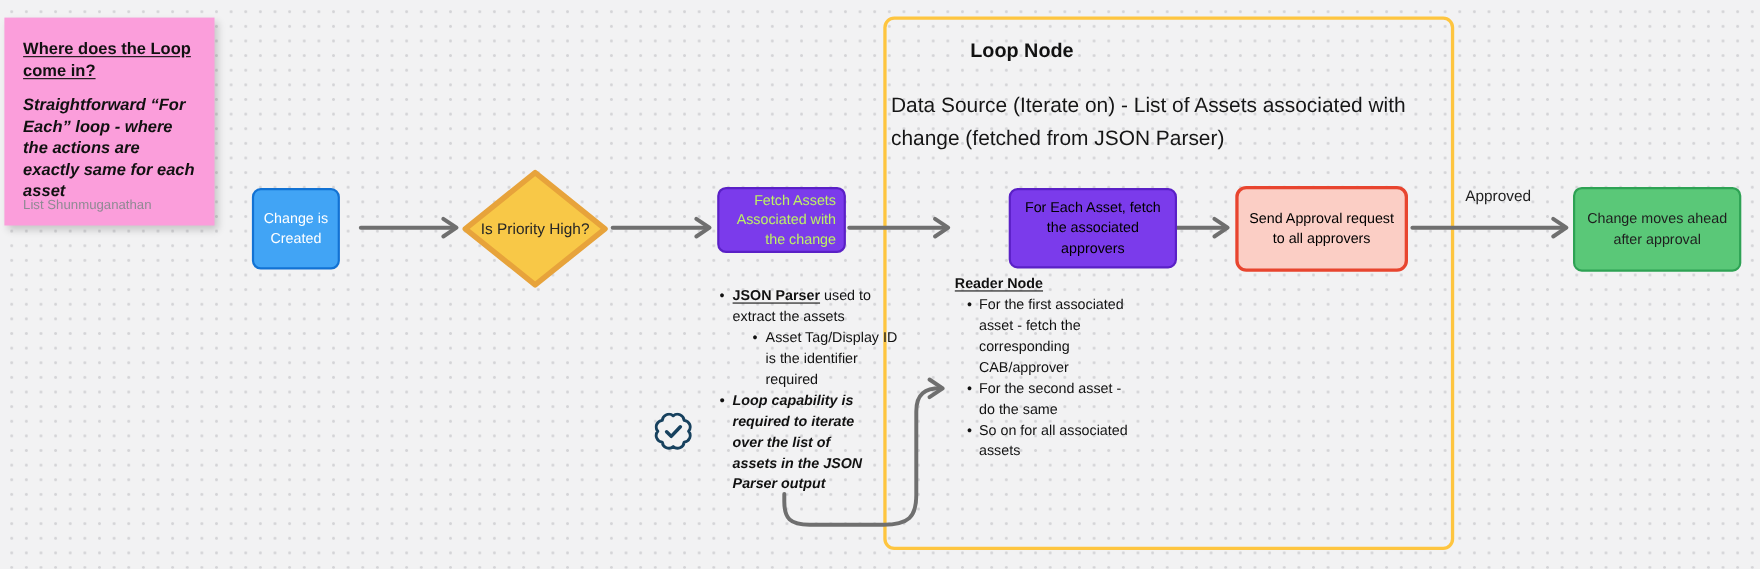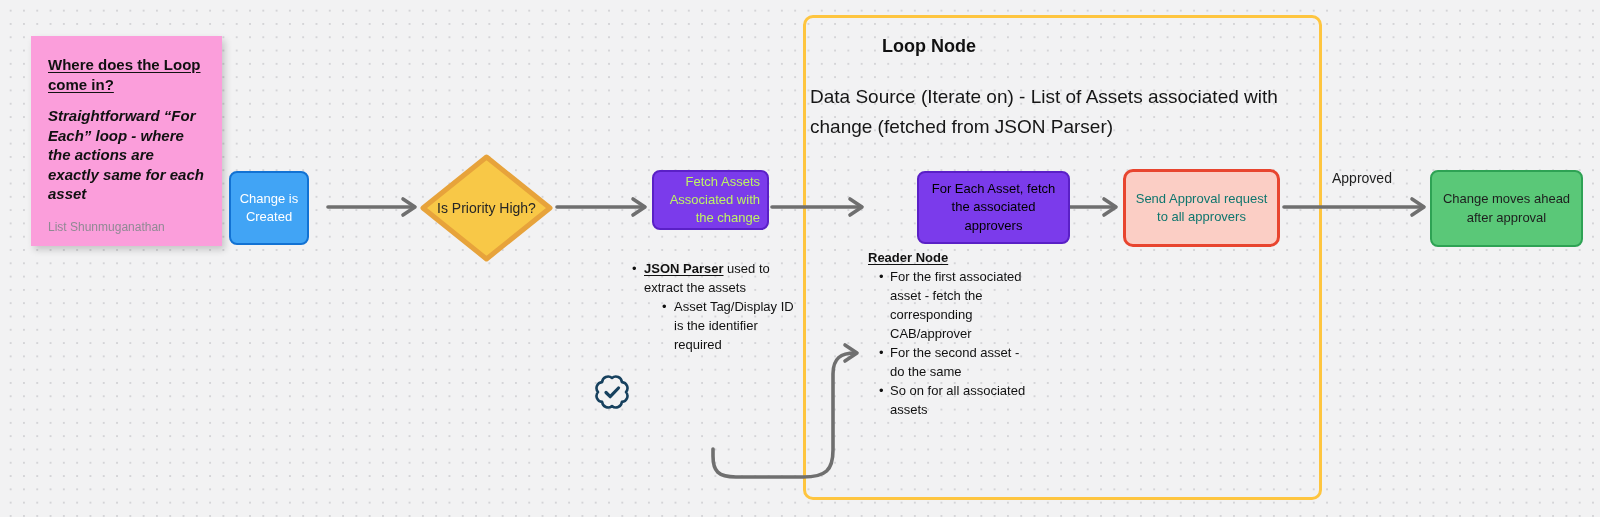--- a/index.html
+++ b/index.html
@@ -11,44 +11,44 @@
   }
   .canvas{
     position:relative;width:1600px;height:517px;
     background-color:#f2f2f3;
     background-image:radial-gradient(circle,#d4d4d7 1.1px, transparent 1.45px);
     background-size:13.3px 13.3px;
     background-position:4px 4px;
   }
   
   .sticky{
-    position:absolute;left:31px;top:16px;width:191px;height:210px;
+    position:absolute;left:4px;top:16px;width:191px;height:189px;
     background:#fb9edb;box-shadow:3px 4px 7px rgba(0,0,0,0.18);
-    padding:19px 16px 0 17px;box-sizing:border-box;color:#111;margin-top:20px;
+    padding:19px 16px 0 17px;box-sizing:border-box;color:#111;
   }
   .sticky-title{
     font-size:15px;font-weight:bold;line-height:19.5px;
     text-decoration:underline;text-underline-offset:2px;
   }
   .sticky-body{
     margin-top:12px;font-size:15px;font-weight:bold;font-style:italic;line-height:19.5px;
   }
   .sticky-author{
     position:absolute;left:17px;bottom:12px;font-size:12px;color:#8f8a93;
   }
   
   .node{
     position:absolute;box-sizing:border-box;border-radius:8px;
     display:flex;align-items:center;justify-content:center;text-align:center;
     font-size:13px;line-height:1.4;font-weight:500;padding:4px 7px;
   }
   .node-blue{left:229px;top:171px;width:80px;height:74px;background:#41a4f5;border:2.5px solid #1272d3;color:#fff;}
   .node-purple1{left:652px;top:170px;width:117px;height:60px;background:#7b3beb;border:2.5px solid #5a20c6;color:#bef264;text-align:right;}
   .node-purple2{left:869px;top:171px;width:153px;height:73px;background:#7b3beb;border:2.5px solid #5a20c6;color:#000000;margin-left:48px;}
-  .node-red{left:1123px;top:169px;width:157px;height:78px;background:#fbcec5;border:3px solid #e8452f;color:#0f766e;border-radius:10px;align-items:center;}
+  .node-red{left:1123px;top:169px;width:157px;height:78px;background:#fbcec5;border:3px solid #e8452f;color:#000000;border-radius:10px;align-items:center;}
   .node-green{left:1430px;top:170px;width:153px;height:77px;background:#5ac878;border:2.5px solid #2ea254;color:#1e1e1e;}
   
   .diamond-wrap{position:absolute;left:418px;top:153px;width:137px;height:110px;}
   .diamond-label{
     position:absolute;left:0;top:0;width:137px;height:110px;
     display:flex;align-items:center;justify-content:center;text-align:center;
     font-size:14px;line-height:1.45;color:#262626;font-weight:500;
   }
   
   .loop-box{
@@ -62,21 +62,21 @@
   .loop-desc{
     position:absolute;left:810px;top:82px;width:502px;
     font-size:19px;line-height:30px;color:#161616;
   }
   
   .edge-label{
     position:absolute;left:1332px;top:170px;font-size:14px;color:#1e1e1e;
   }
   
   .notes{position:absolute;color:#111;font-size:13px;line-height:19px;}
-  .notes-fetch{left:631px;top:259px;width:140px;}
+  .notes-fetch{left:653px;top:259px;width:140px;}
   .notes-reader{left:868px;top:248px;width:160px;}
   .notes ul{list-style:none;margin:0;padding:0;}
   .notes li{position:relative;padding-left:13px;}
   .notes li::before{content:"\2022";position:absolute;left:1px;top:0;}
   .notes .sub{margin-left:17px;width:120px;}
   .bold-underline{font-weight:bold;text-decoration:underline;text-underline-offset:2px;}
   .bold-italic{font-weight:bold;font-style:italic;width:127px;}
   .reader-title{
     font-weight:bold;text-decoration:underline;text-underline-offset:2px;margin-bottom:0;
   }
@@ -154,20 +154,21 @@
   <div class="edge-label">Approved</div>
 
   <div class="notes notes-fetch">
     <ul>
       <li>
         <span class="bold-underline">JSON Parser</span><span> used to extract the assets</span>
         <ul>
           <li class="sub">Asset Tag/Display ID is the identifier required</li>
         </ul>
       </li>
+      <li class="bold-italic">Loop capability is required to iterate over the list of assets in the JSON Parser output</li>
     </ul>
   </div>
 
   <div class="badge">
     <svg width="34" height="34" viewBox="0 0 34 34">
       <path d="M17 3 A6 6 0 0 1 26.9 7.1 A6 6 0 0 1 31 17 A6 6 0 0 1 26.9 26.9 A6 6 0 0 1 17 31 A6 6 0 0 1 7.1 26.9 A6 6 0 0 1 3 17 A6 6 0 0 1 7.1 7.1 A6 6 0 0 1 17 3 Z" fill="#f2f2f3" stroke="#17415e" stroke-width="2.6" stroke-linejoin="round"></path>
       <path d="M11 17.5 L15.2 21.7 L23.5 13" fill="none" stroke="#17415e" stroke-width="3.2" stroke-linecap="round" stroke-linejoin="round"></path>
     </svg>
   </div>
 

